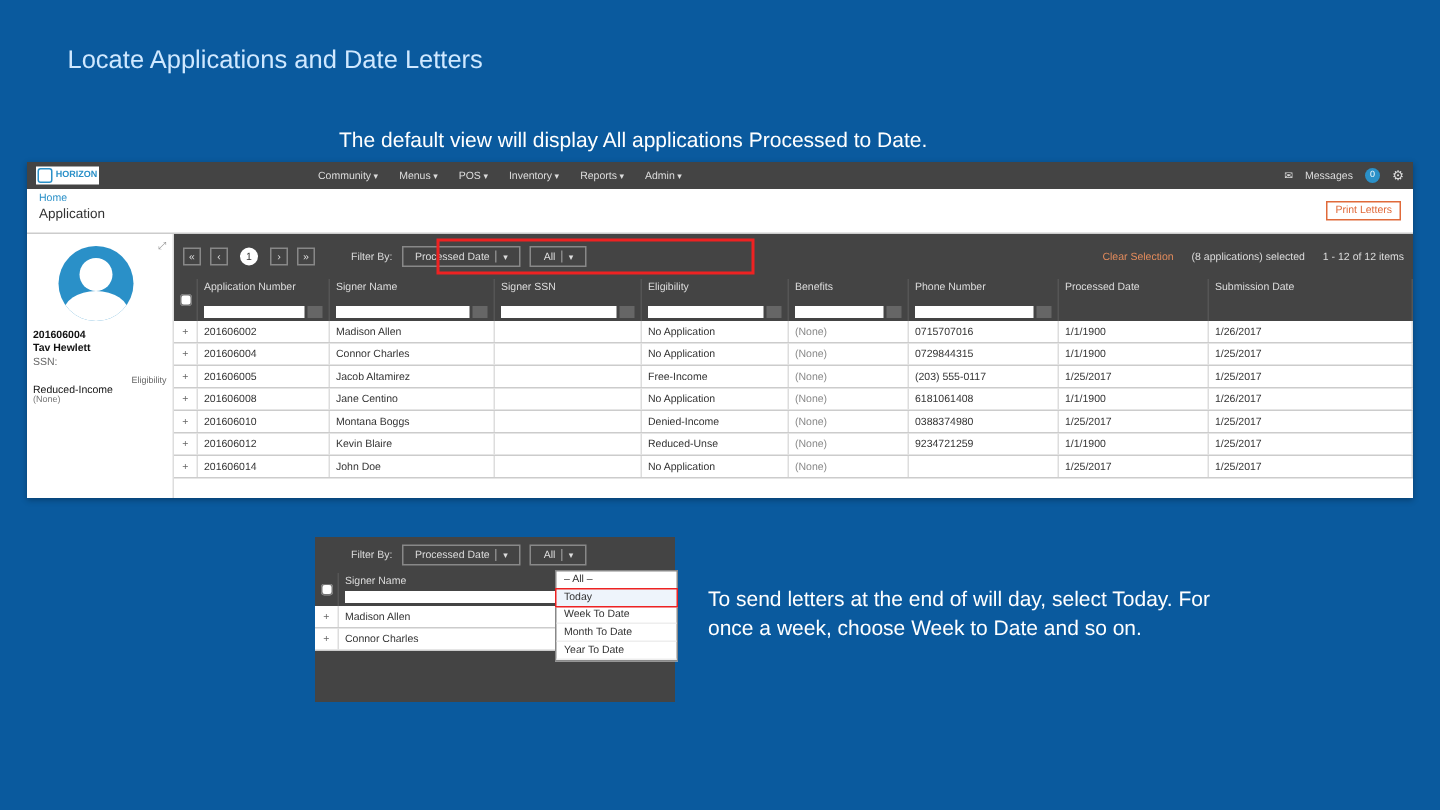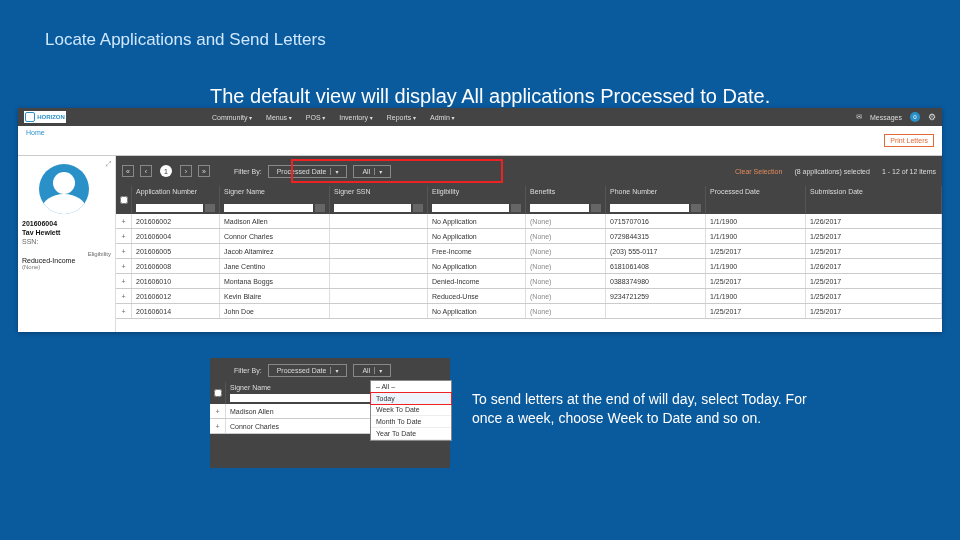--- a/index.html
+++ b/index.html
@@ -8,22 +8,22 @@
     background: #0a5a9e;
     font-family: "Segoe UI", Arial, sans-serif;
     position: relative; overflow: hidden;
     color: #fff;
   }
   .title {
     position: absolute; left: 45px; top: 30px;
     color: #cfe8ff; font-size: 17px; font-weight: 400;
   }
   .subtitle {
-    position: absolute; left: 210px; top: 85px;
-    color: #fff; font-size: 20px; font-weight: 400;
+    position: absolute; left: 226px; top: 85px;
+    color: #fff; font-size: 14px; font-weight: 400;
   }
   .shot1 {
     position: absolute; left: 18px; top: 108px;
     width: 924px; height: 224px;
     background: #fff;
     box-shadow: 0 1px 4px rgba(0,0,0,.3);
   }
   .topbar {
     height: 18px; background: #444; width: 100%;
     display: flex; align-items: center; padding: 0 6px;
@@ -112,21 +112,21 @@
   .dropdown .opt{ padding:2px 5px; border-bottom:1px solid #eee;}
   .dropdown .opt.sel{ background:#eef4fb; border:1px solid #e22; margin:-1px;}
   .caption2{
     position:absolute; left:472px; top:390px;
     color:#fff; font-size:14px; width:340px; line-height:1.35;
   }
 </style>
 </head>
 <body>
 
-<div class="title">Locate Applications and Send Letters</div>
+<div class="title">Locate Applications and Date Letters</div>
 <div class="subtitle">The default view will display All applications Processed to Date.</div>
 
 <div class="shot1">
 
   <div class="topbar">
     <span class="logo">HORIZON</span>
     <div class="menu">
       <span>Community</span>
       <span>Menus</span>
       <span>POS</span>
@@ -137,20 +137,21 @@
     <div class="topbar-right">
       <span>✉</span>
       <span>Messages</span>
       <span class="msg-badge">0</span>
       <span class="gear">⚙</span>
     </div>
   </div>
 
   <div class="headerbar">
     <div class="breadcrumb">Home</div>
+    <div class="apptitle">Application</div>
     <div class="printbtn">Print Letters</div>
   </div>
 
   <div class="body">
     <div class="sidebar">
       <span style="float:right;color:#999;">⤢</span>
       <div class="avatar"></div>
       <div class="side-id">201606004</div>
       <div class="side-row">Tav Hewlett</div>
       <div class="side-row">

